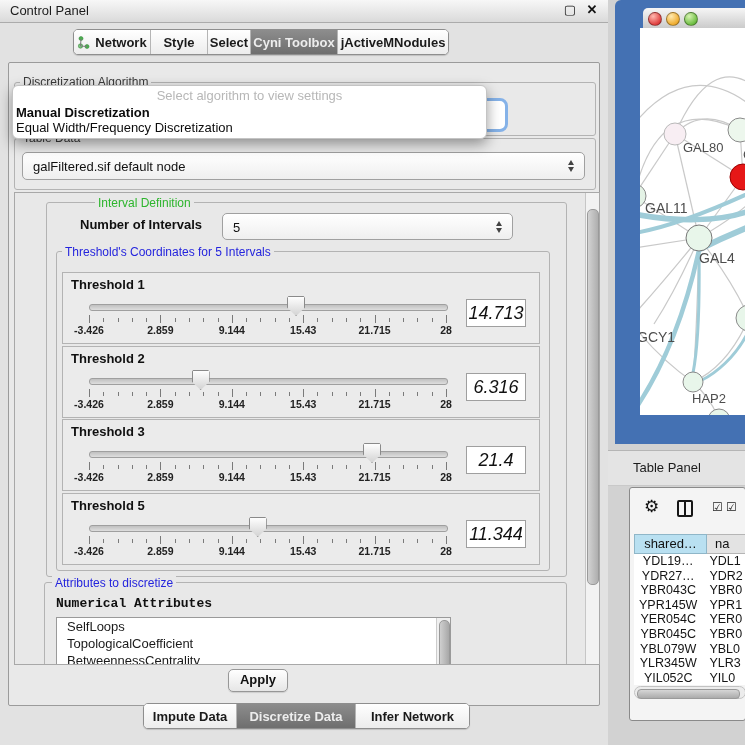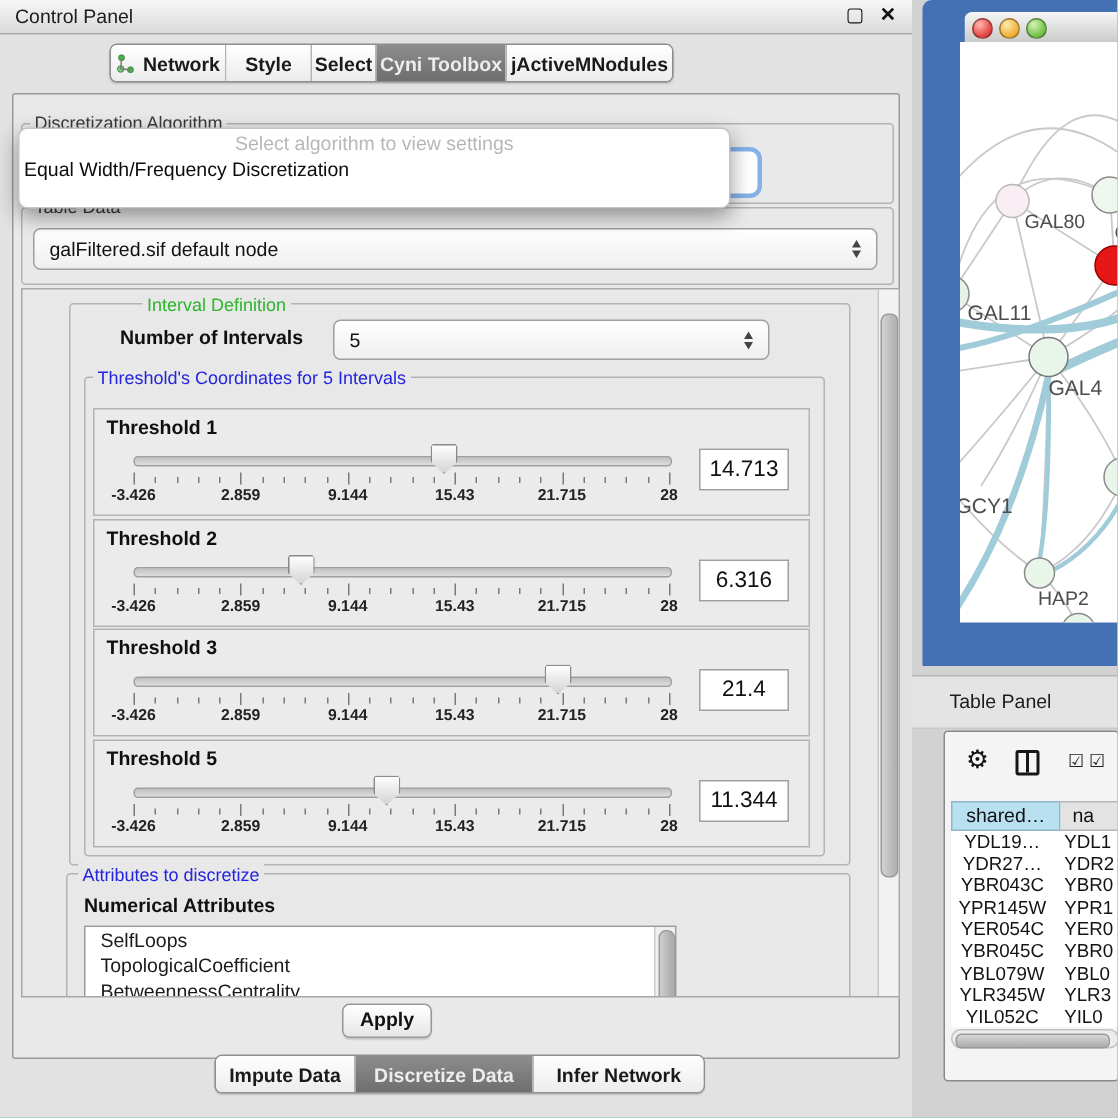--- a/index.html
+++ b/index.html
@@ -63,21 +63,21 @@
   .t-label{position:absolute;left:8px;top:4px;font-size:13px;font-weight:bold;color:#101010;}
   .t-track{position:absolute;left:26px;top:31px;width:357px;height:5px;border:1px solid #9f9f9f;
     border-radius:3px;background:linear-gradient(#c0c0c0,#dedede);}
   .t-thumb{position:absolute;top:23px;width:16px;height:18px;
     background:linear-gradient(#fefefe,#d4d4d4);border:1px solid #8a8a8a;
     clip-path:polygon(8% 0%,92% 0%,100% 10%,100% 58%,50% 100%,0% 58%,0% 10%);}
   .t-tick{position:absolute;width:1px;background:#7a7a7a;}
   .t-ticklabel{position:absolute;top:51px;width:46px;text-align:center;font-size:10.5px;
     font-weight:600;color:#222;}
   .t-value{position:absolute;left:403px;top:26px;width:58px;height:26px;background:#fff;
-    border:1px solid #9f9f9f;font-size:15px;color:#111;text-align:center;line-height:26px;}
+    border:1px solid #9f9f9f;font-size:18px;color:#111;text-align:center;line-height:26px;font-style:italic;}
   
   #attr-list{position:absolute;left:11px;top:34px;width:393px;height:64px;background:#fff;
     border:1px solid #9a9a9a;overflow:hidden;}
   .attr-item{font-size:13px;color:#1a1a1a;padding:1px 0 1px 10px;white-space:nowrap;}
   #attr-vscroll{position:absolute;right:0;top:0;width:13px;height:100%;background:#f0f0f0;
     border-left:1px solid #ccc;}
   #attr-thumb{position:absolute;left:1.5px;top:2px;width:9px;height:52px;border-radius:5px;
     border:1px solid #999;background:linear-gradient(90deg,#cfcfcf,#a8a8a8);}
   
   #apply{position:absolute;left:228px;top:669px;width:58px;height:21px;border:1px solid #979797;
@@ -153,20 +153,21 @@
       </div>
 
     <div class="content"></div>
 
     <div class="grp" style="left:14px;top:82px;width:580px;height:52px;"></div>
     <div class="grp-label" style="left:20px;top:75px;">Discretization Algorithm</div>
     <div id="focus-combo"></div>
 
     <div id="popup">
       <div class="hint">Select algorithm to view settings</div>
+      <div class="p-item bold">Manual Discretization</div>
       <div class="p-item">Equal Width/Frequency Discretization</div>
     </div>
 
     <div class="grp" style="left:14px;top:138px;width:580px;height:50px;"></div>
     <div class="grp-label" style="left:20px;top:131px;z-index:2;">Table Data</div>
     <div class="combo" style="left:22px;top:152px;width:561px;height:26px;">
       <span class="c-text">galFiltered.sif default node</span>
       <span class="spinner">
           <span class="up"></span>
           <span class="dn"></span>
@@ -350,21 +351,21 @@
               <div class="attr-item">SelfLoops</div>
               <div class="attr-item">TopologicalCoefficient</div>
               <div class="attr-item">BetweennessCentrality</div>
             </div>
           <div id="attr-vscroll">
               <div id="attr-thumb"></div>
             </div>
         </div>
       </div>
       <div class="grp-label blue" style="left:37px;top:383px;background:#e8e8e8;">Attributes to discretize</div>
-      <div class="bold-label" style="left:41px;top:403px;">Numerical Attributes</div>
+      <div class="bold-label" style="left:41px;top:403px;font-family:Liberation Mono, monospace;">Numerical Attributes</div>
 
       <div class="vscroll-track">
         <div class="vscroll-thumb" style="top:16px;height:374px;"></div>
       </div>
     </div>
 
     <div id="apply">Apply</div>
 
     <div class="seg" id="bottom-tabs" style="left:143px;top:703px;">
         <div class="seg-item" style="width: 92px;">

